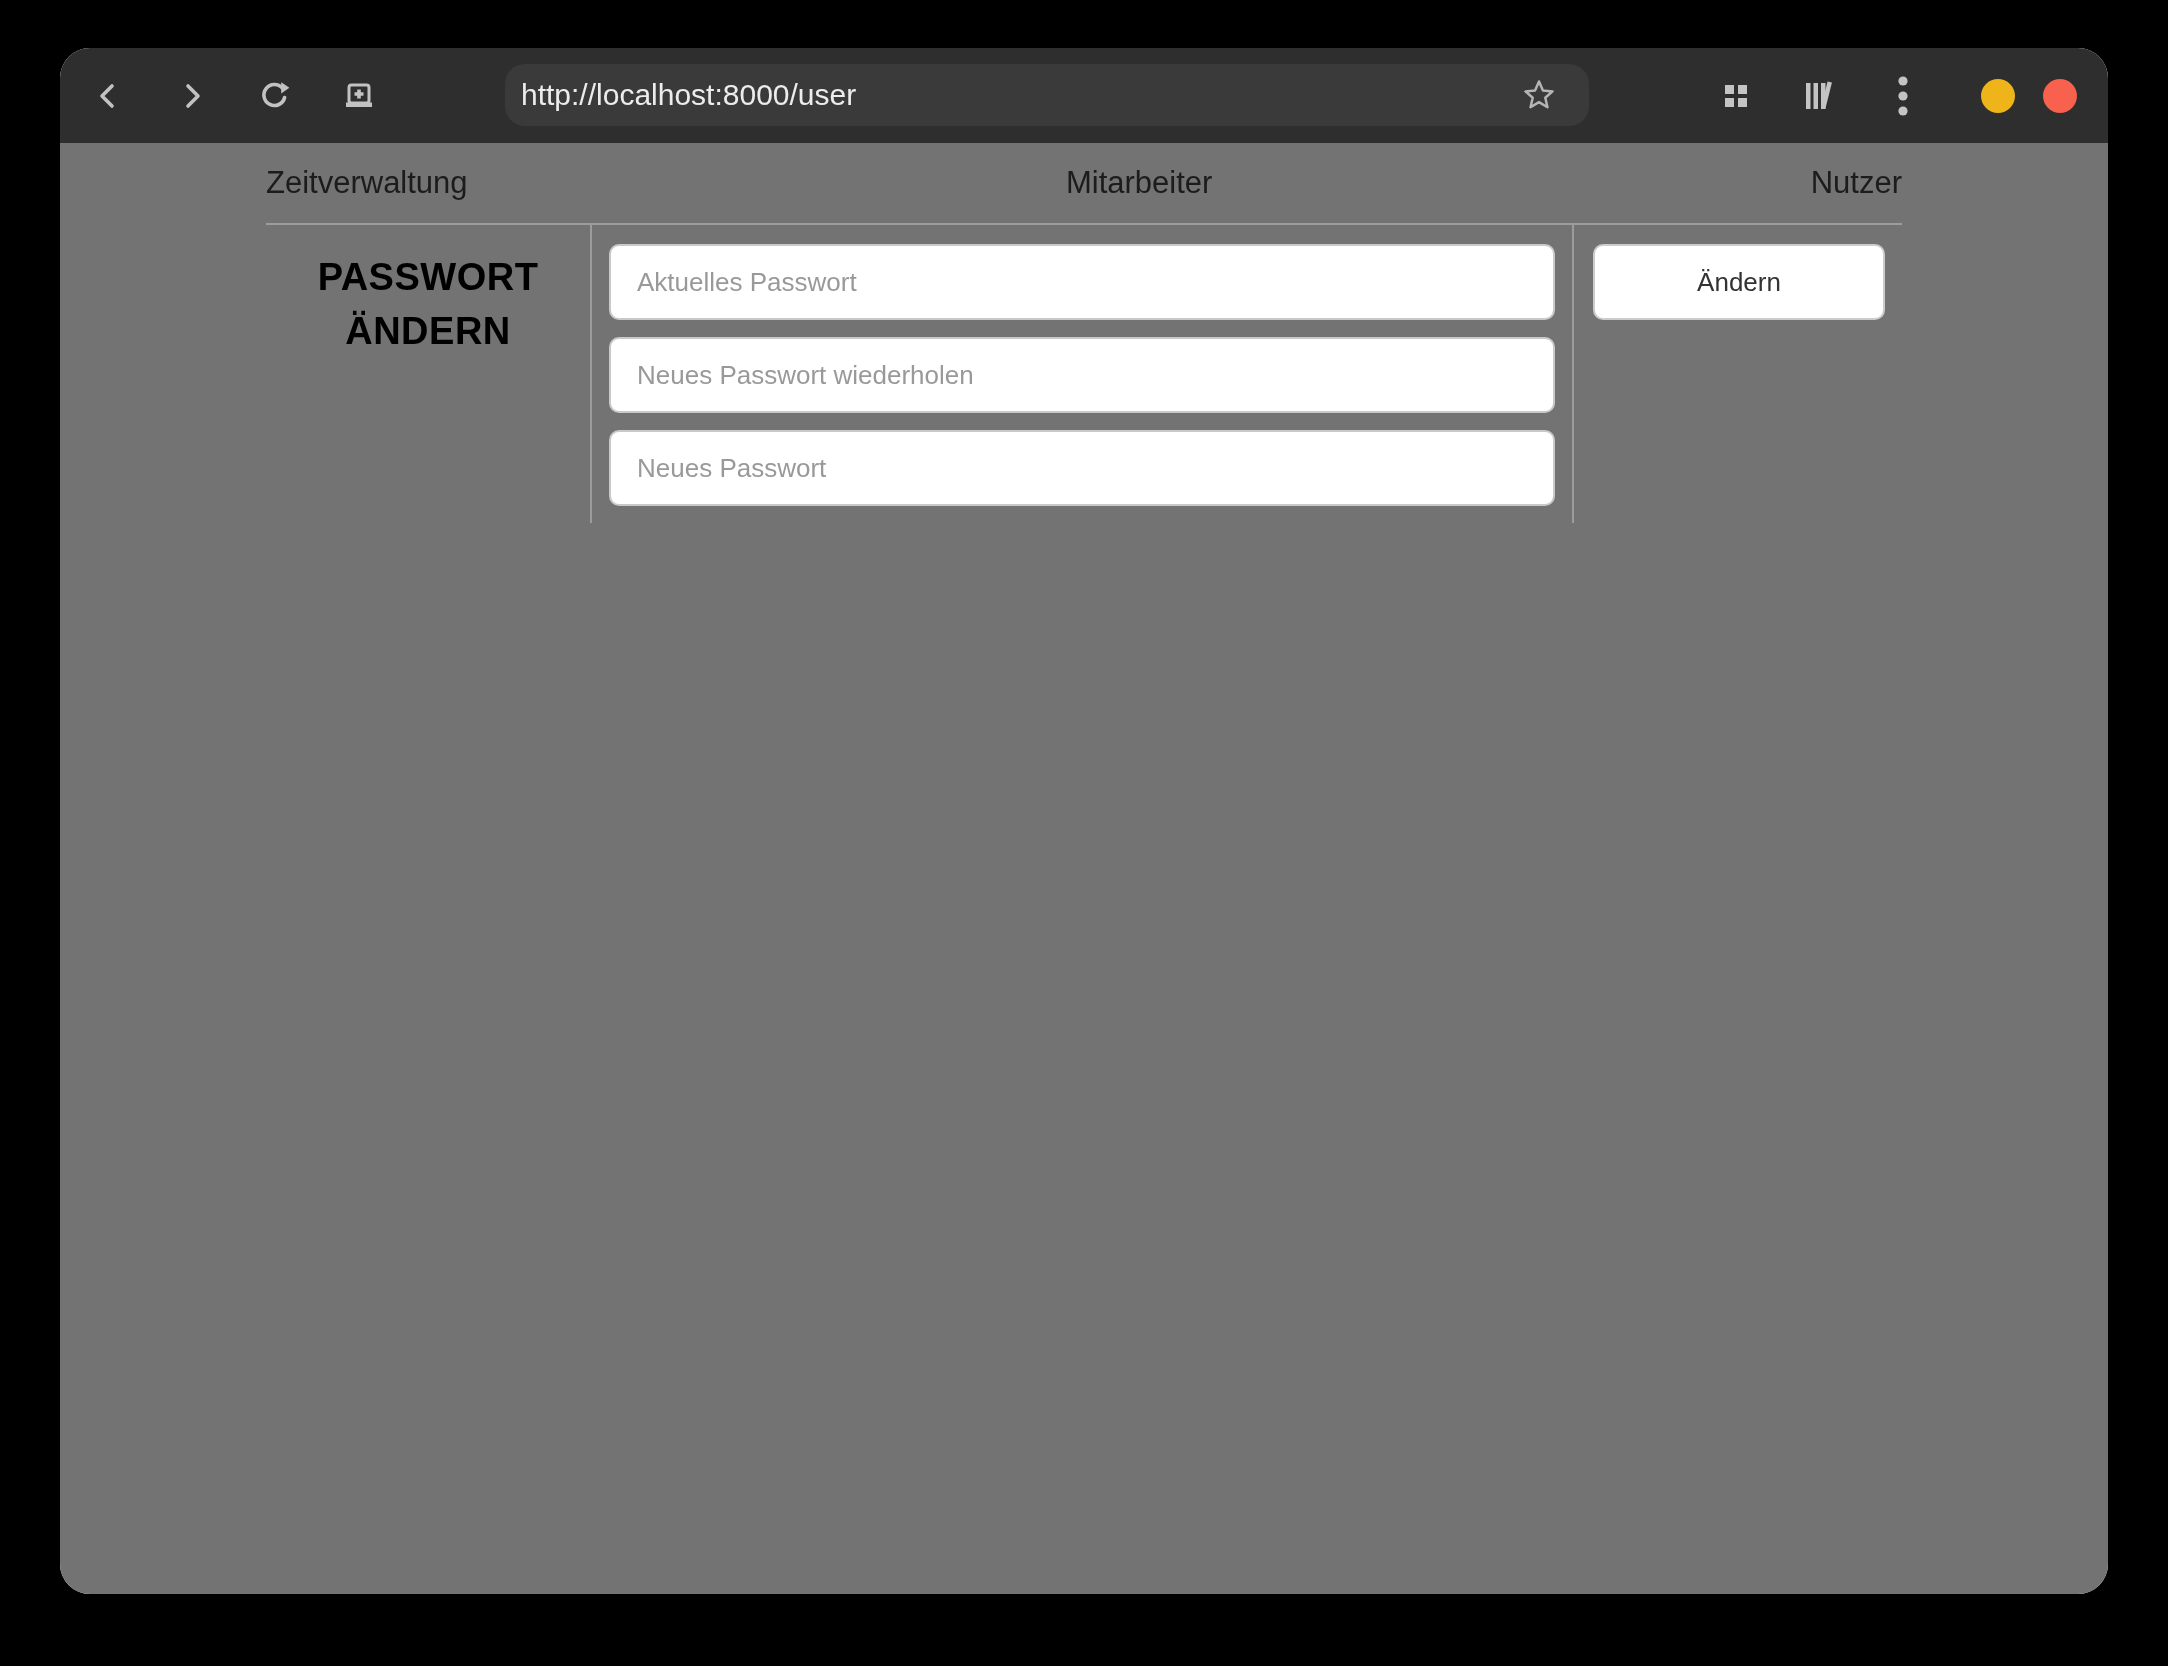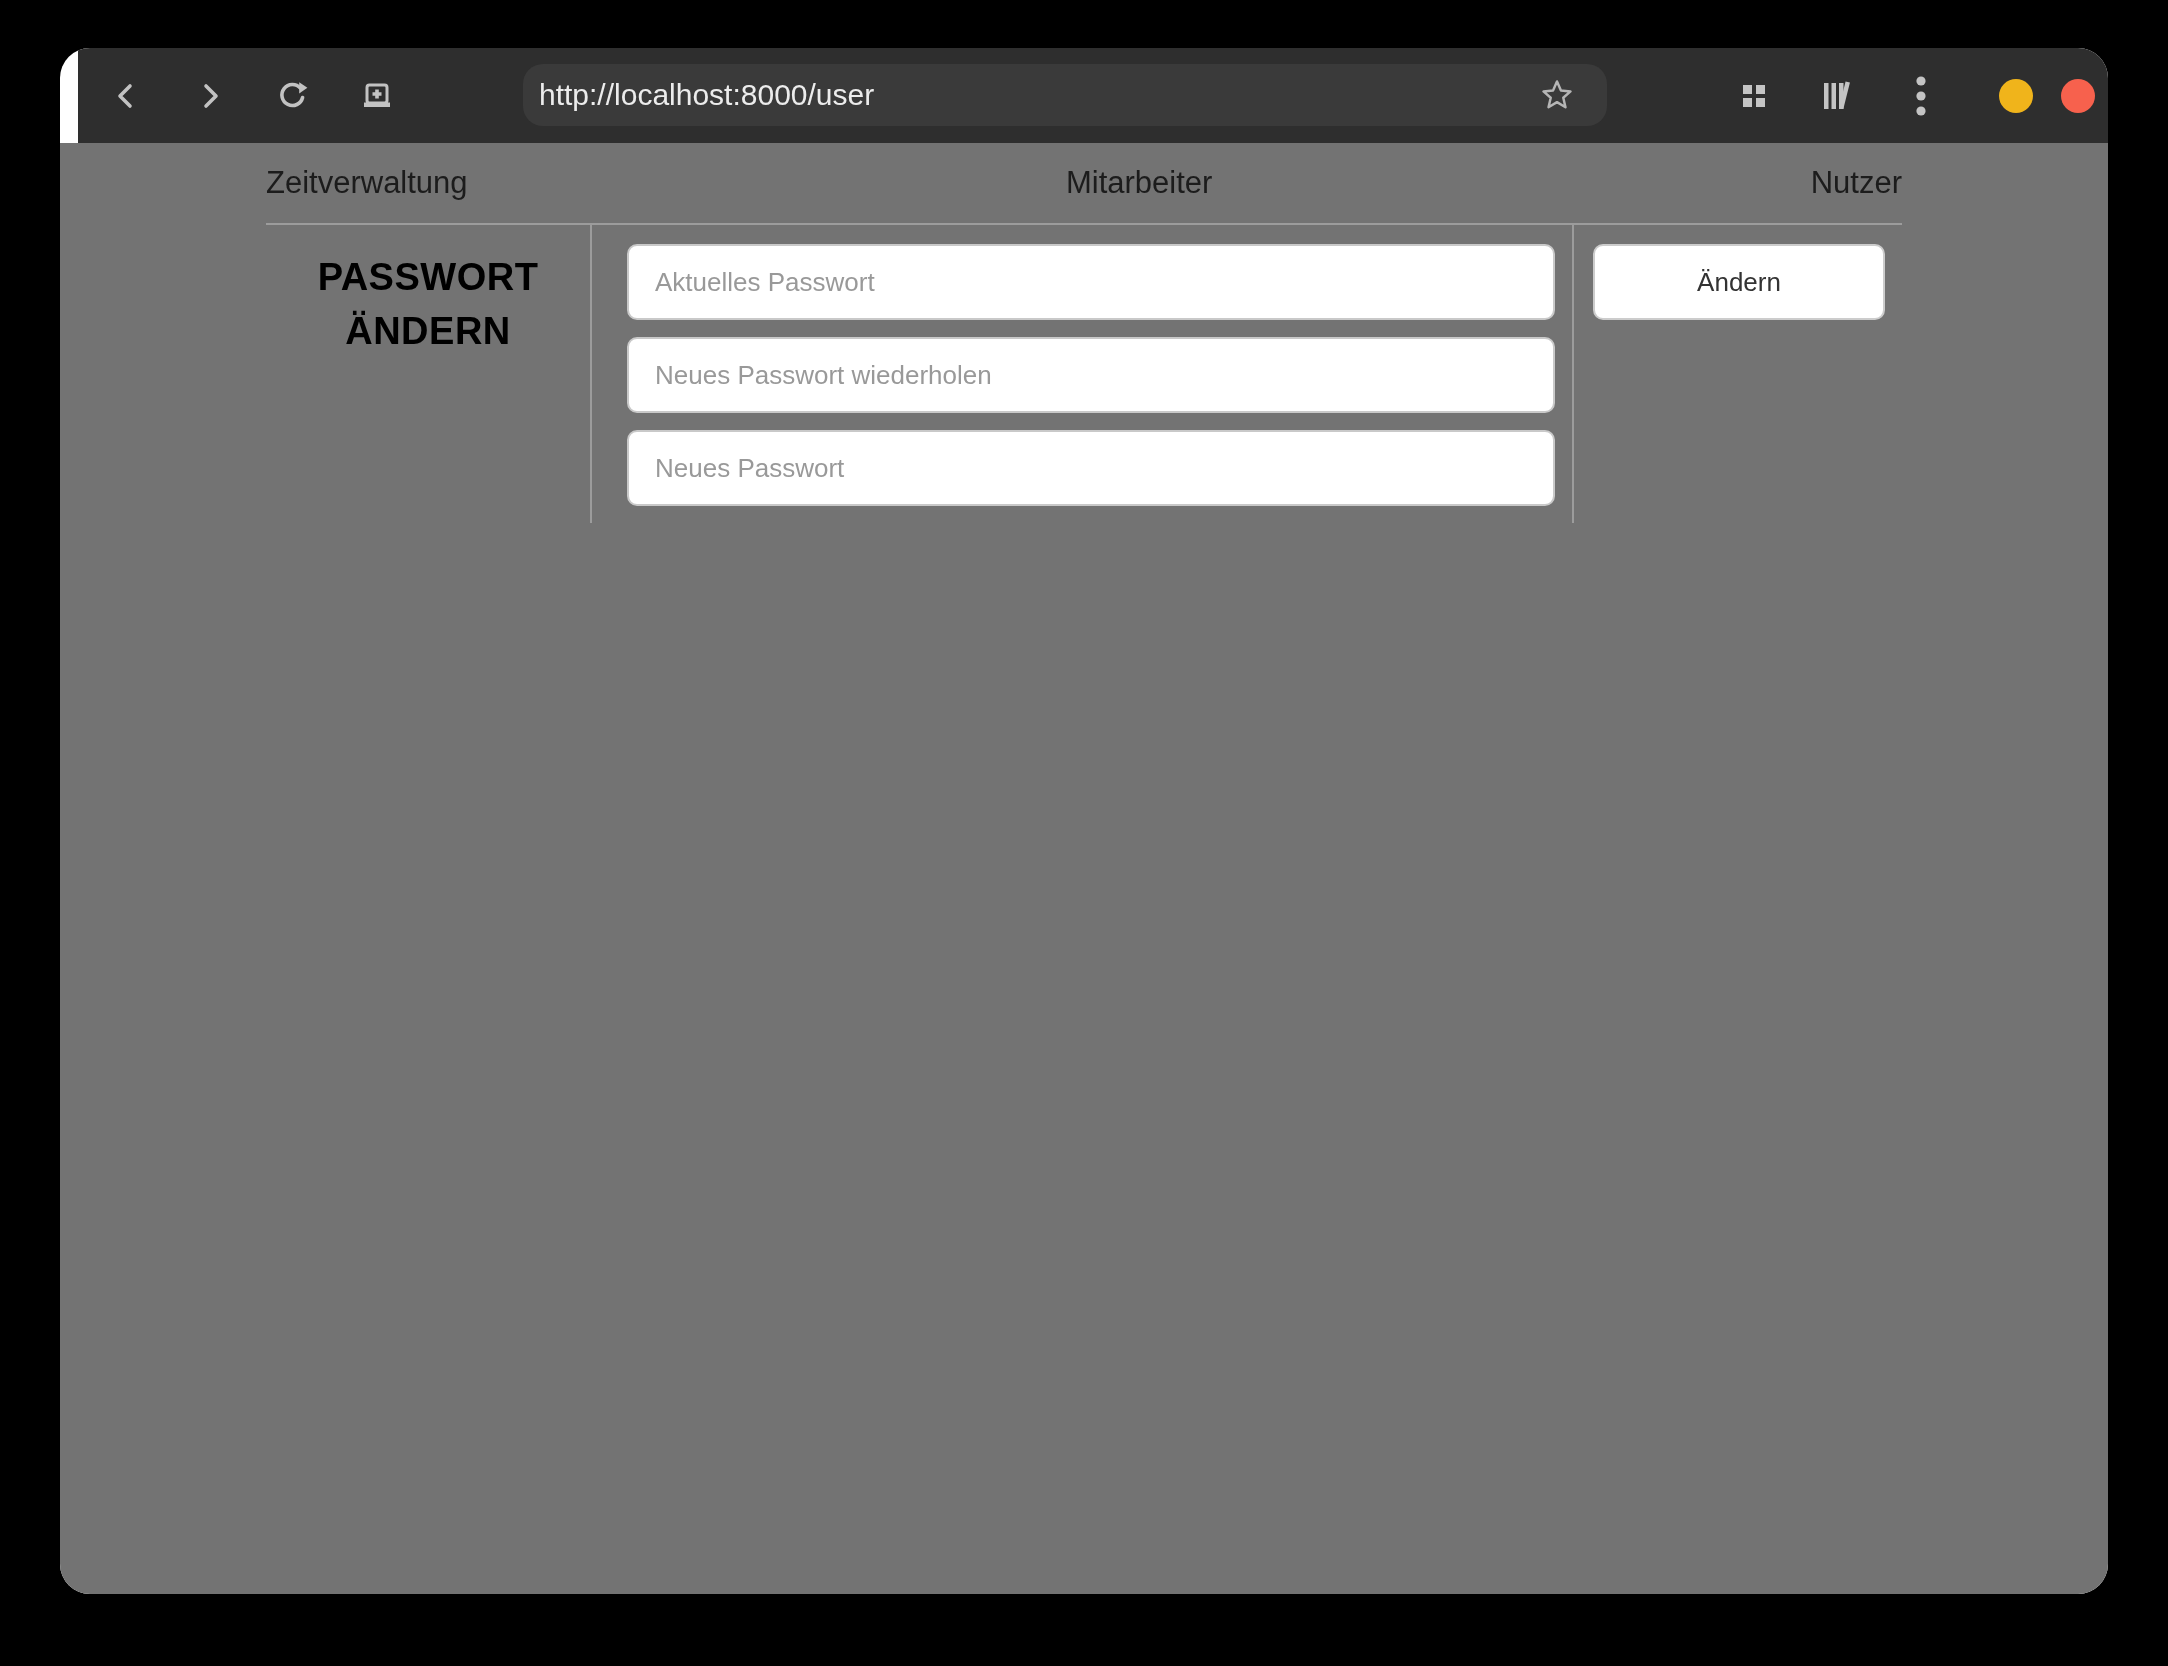--- a/index.html
+++ b/index.html
@@ -17,21 +17,21 @@
     left: 60px; top: 48px;
     width: 2048px; height: 1546px;
     background: #ffffff;
     border-radius: 30px;
     overflow: hidden;
   }
 
   
   .toolbar {
     position: absolute;
-    left: 18px; top: 0;
+    left: 0; top: 0;
     width: 100%; height: 95px;
     background: #2e2e2e;
     text-decoration: underline;
   }
   .tb-btn {
     position: absolute;
     width: 52px; height: 52px;
     top: 22px;
     display: flex; align-items: center; justify-content: center;
     background: transparent; border: none; cursor: pointer;
@@ -106,21 +106,21 @@
     min-height: 294px;
     border-top: 2px solid #9c9c9c;
     display: flex;
     align-items: stretch;
   }
   .col-title { width: 324px; }
   .col-form {
     width: 984px;
     border-left: 2px solid #9c9c9c;
     border-right: 2px solid #9c9c9c;
-    padding: 19px 17px 0 35px;
+    padding: 19px 17px 0 17px;
   }
   .col-action {
     flex: 1 1 auto;
     padding: 19px 17px 0 19px;
   }
 
   .section-heading {
     margin-top: 26px;
     text-align: center;
     font-size: 38px;

